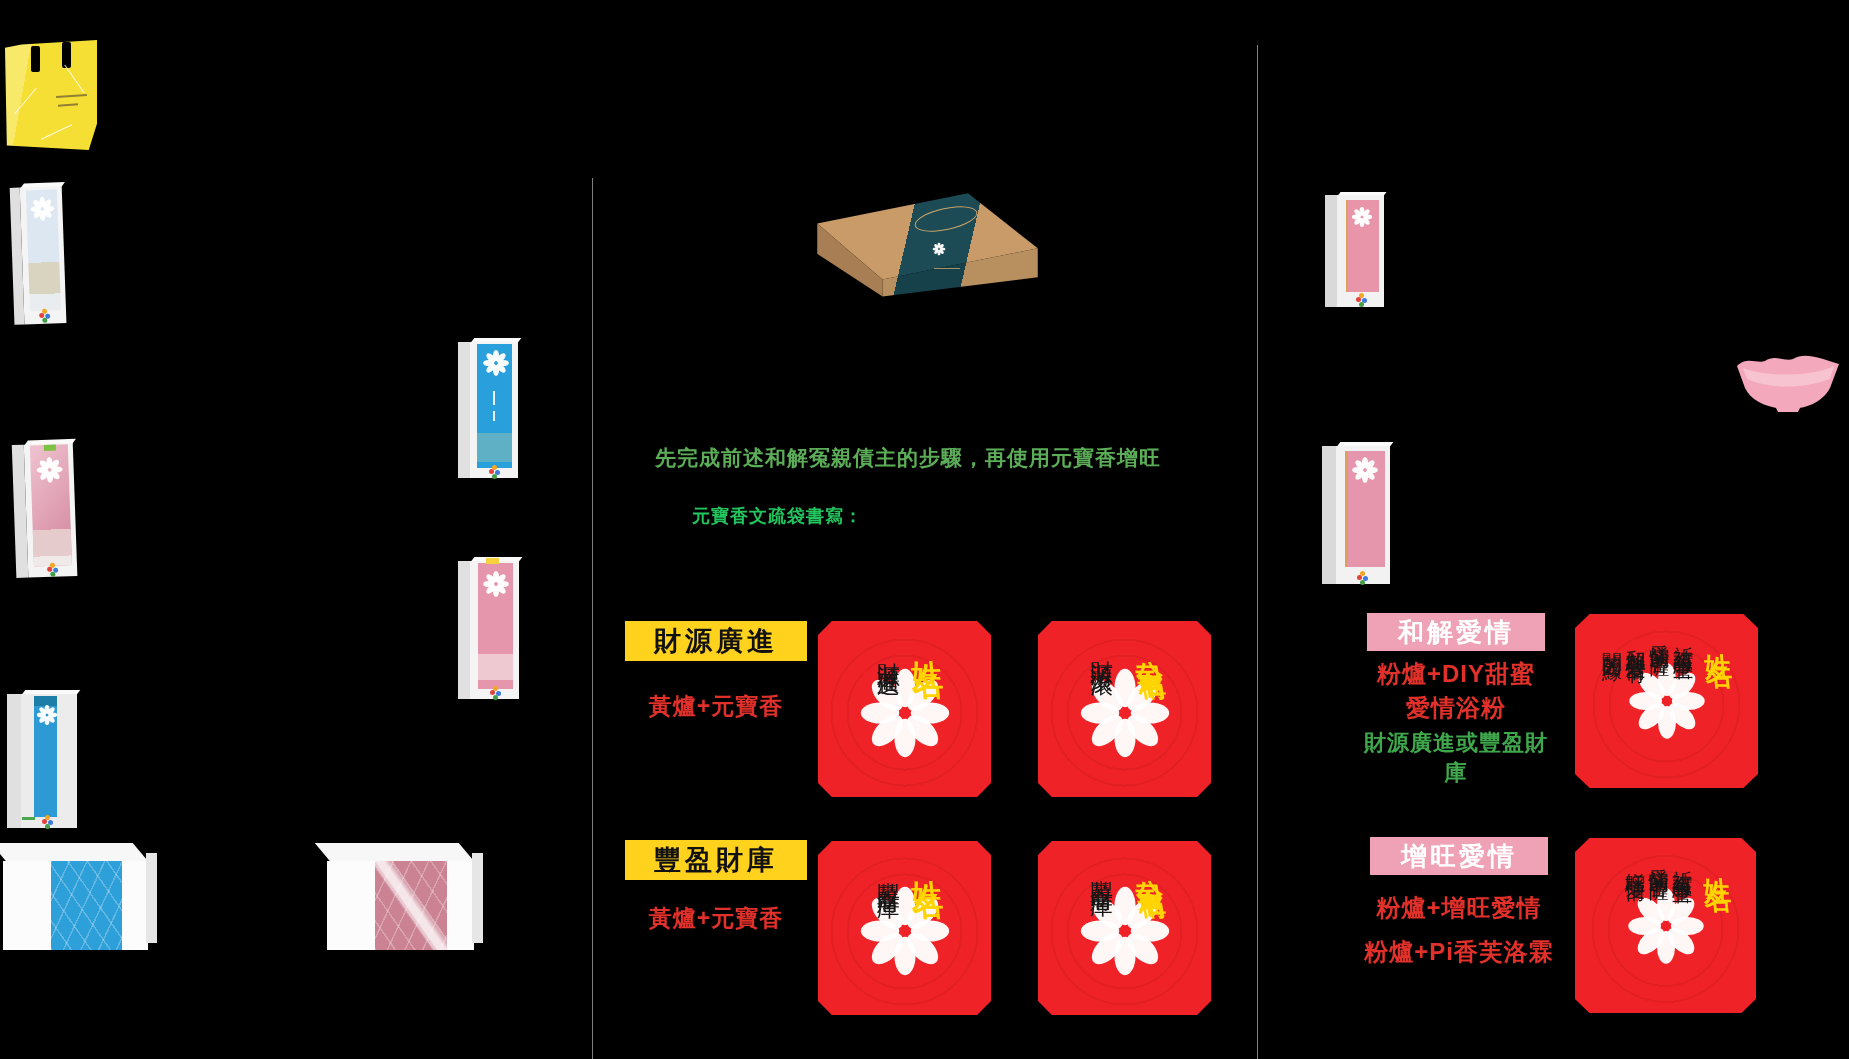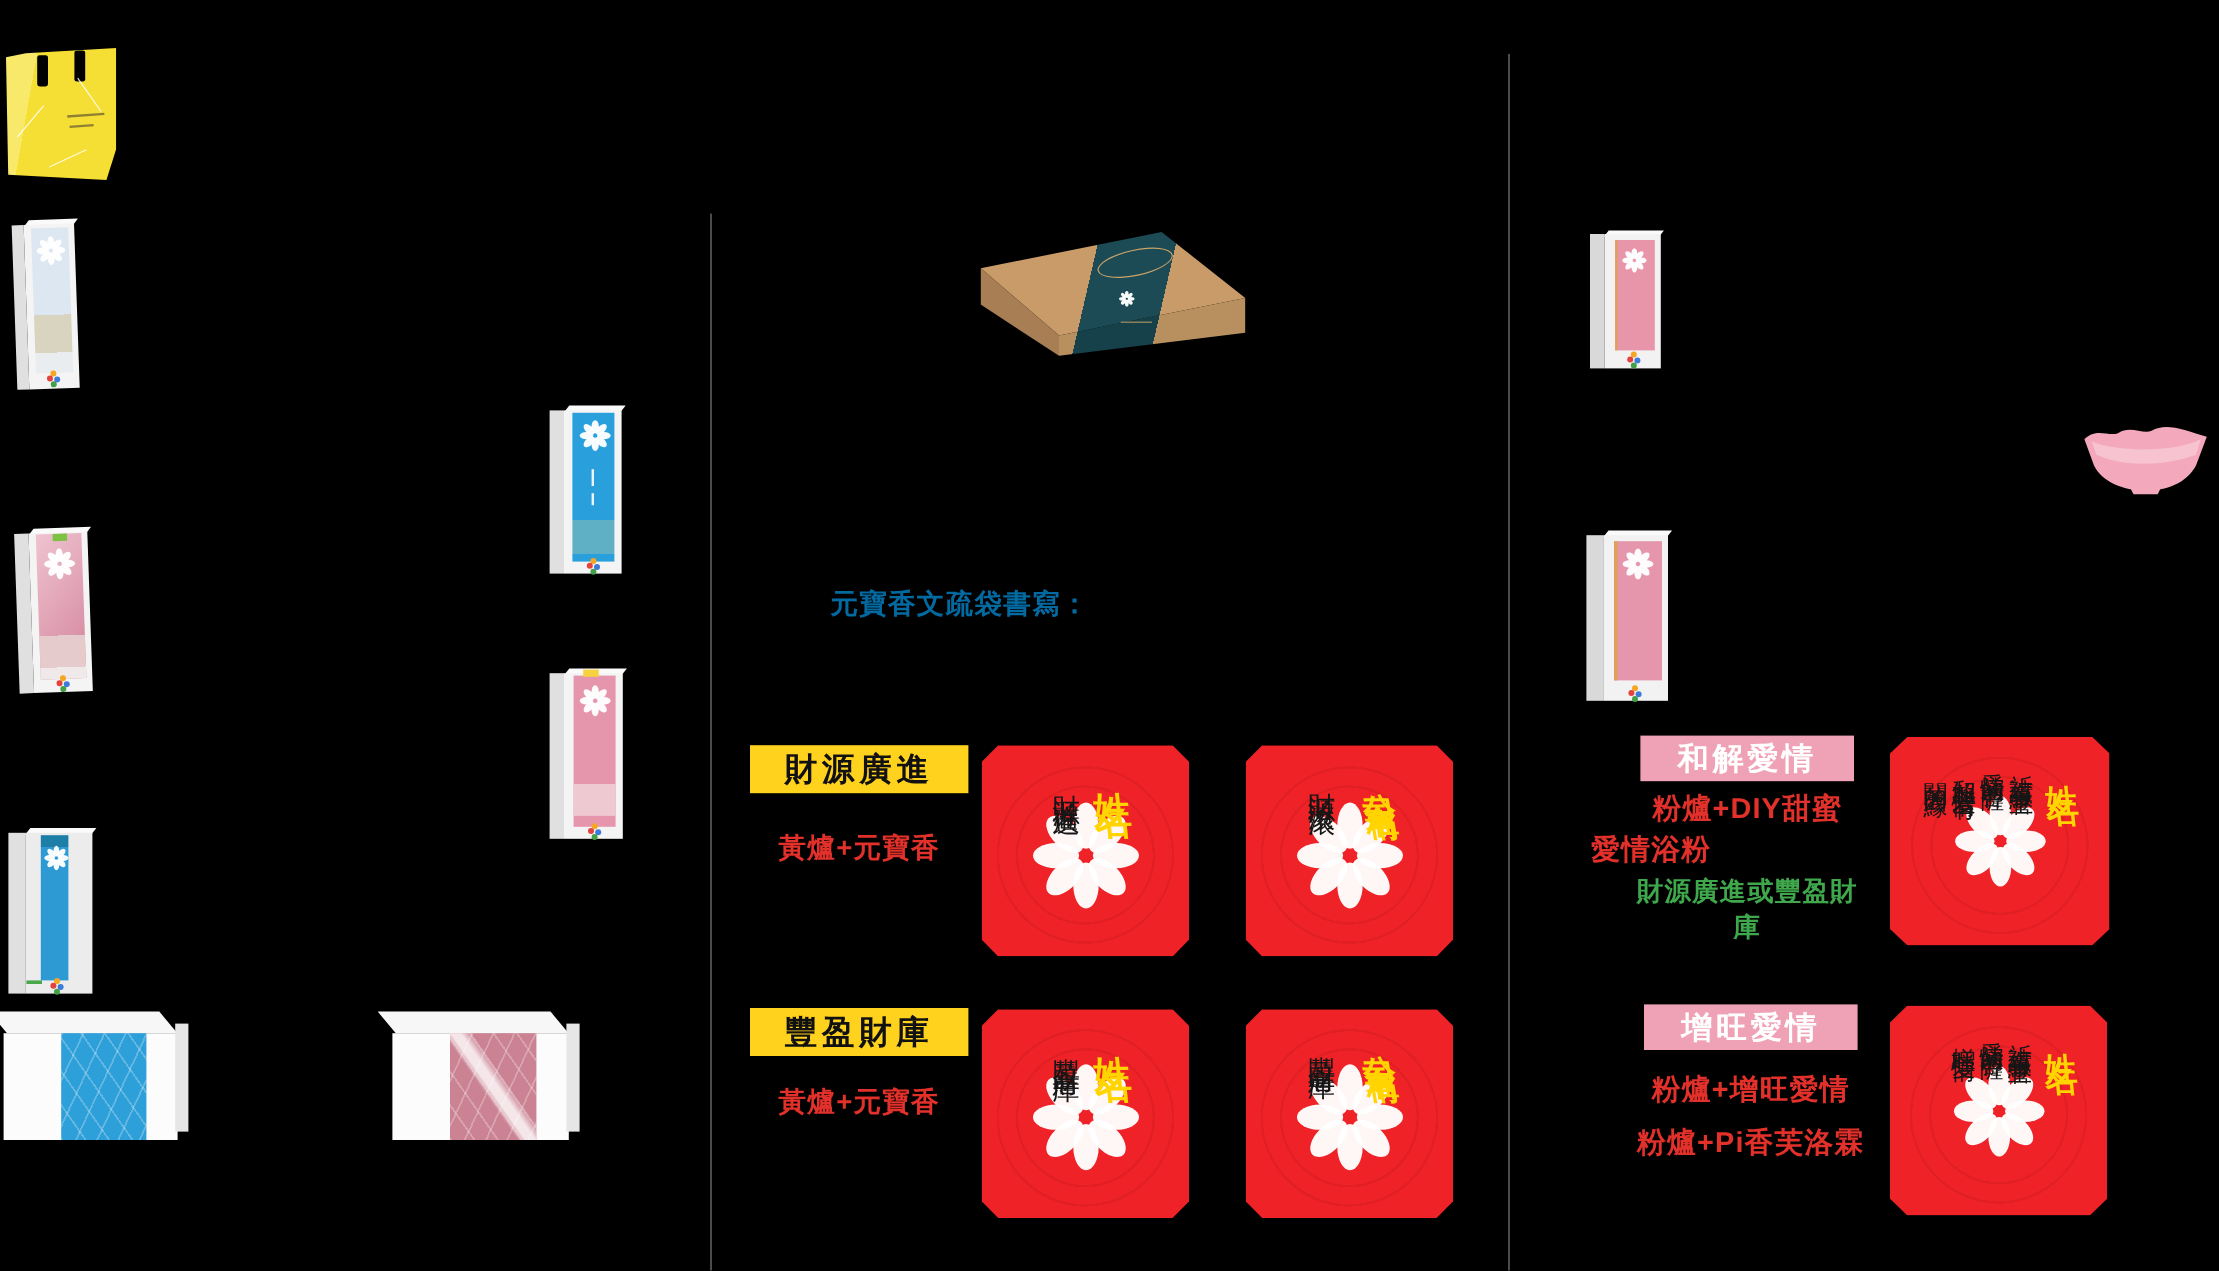--- a/index.html
+++ b/index.html
@@ -5,21 +5,21 @@
   html,body{margin:0;padding:0;background:#000;}
   .stage{position:relative;width:1849px;height:1059px;background:#000;overflow:hidden;
          font-family:"Liberation Sans",sans-serif;}
   .abs{position:absolute;}
 
   
   .divider{position:absolute;width:1px;background:#7f7f7f;}
 
   
   .t-intro{left:655px;top:444px;font-size:21px;font-weight:bold;color:#5CAD58;letter-spacing:1px;}
-  .t-bluetitle{left:692px;top:488px;font-size:23px;font-weight:bold;color:#0369a1;letter-spacing:1px;}
+  .t-bluetitle{left:692px;top:504px;font-size:18px;font-weight:bold;color:#22c55e;letter-spacing:1px;}
   .t-line3{left:692px;top:522px;font-size:21px;font-weight:bold;letter-spacing:1px;}
   .c-blue{color:#2E9AD0;} .c-purple{color:#7473BF;}
 
   .ylabel{width:182px;height:40px;background:#FFD21E;color:#111;font-size:27px;font-weight:bold;
           text-align:center;line-height:40px;letter-spacing:4px;}
   .plabel{width:178px;height:38px;background:#EFA2B6;color:#fff;font-size:26px;font-weight:bold;
           text-align:center;line-height:38px;letter-spacing:3px;}
   .rtext{color:#E2302A;font-weight:bold;font-size:23px;text-align:center;letter-spacing:1px;}
   .rtext2{color:#E2302A;font-weight:bold;font-size:24px;text-align:center;letter-spacing:1px;}
   .gnote{color:#3FA84C;font-weight:bold;font-size:22px;text-align:center;letter-spacing:1px;}
@@ -252,20 +252,21 @@
             <ellipse cx="50" cy="24" rx="11" ry="20" transform="rotate(135 50 50)"></ellipse>
             <ellipse cx="50" cy="24" rx="11" ry="20" transform="rotate(180 50 50)"></ellipse>
             <ellipse cx="50" cy="24" rx="11" ry="20" transform="rotate(225 50 50)"></ellipse>
             <ellipse cx="50" cy="24" rx="11" ry="20" transform="rotate(270 50 50)"></ellipse>
             <ellipse cx="50" cy="24" rx="11" ry="20" transform="rotate(315 50 50)"></ellipse>
           </g>
         </svg></div>
     <div class="gline"></div>
   </div>
 
+  <div class="abs t-intro">先完成前述和解冤親債主的步驟，再使用元寶香增旺</div>
   <div class="abs t-bluetitle">元寶香文疏袋書寫：</div>
 
   <div class="abs ylabel" style="left:625px;top:621px;">財源廣進</div>
   <div class="abs rtext" style="left:625px;top:691px;width:182px;">黃爐+元寶香</div>
 
   <div class="sq sqA" style="left:818px;top:621px;width:173px;height:176px;">
     <div class="fl flower"><svg viewBox="0 0 100 100" width="100%" height="100%" xmlns="http://www.w3.org/2000/svg">
           <g fill="#ffffff" fill-opacity="0.96">
             <ellipse cx="50" cy="24" rx="11" ry="20" transform="rotate(0 50 50)"></ellipse>
             <ellipse cx="50" cy="24" rx="11" ry="20" transform="rotate(45 50 50)"></ellipse>
@@ -378,21 +379,21 @@
             <ellipse cx="50" cy="24" rx="11" ry="20" transform="rotate(225 50 50)"></ellipse>
             <ellipse cx="50" cy="24" rx="11" ry="20" transform="rotate(270 50 50)"></ellipse>
             <ellipse cx="50" cy="24" rx="11" ry="20" transform="rotate(315 50 50)"></ellipse>
           </g>
         </svg></div>
     <div class="dots" style="left:52%;bottom:3%;"></div>
   </div>
 
   <div class="abs plabel" style="left:1367px;top:613px;">和解愛情</div>
   <div class="abs rtext2" style="left:1360px;top:658px;width:192px;">粉爐+DIY甜蜜</div>
-  <div class="abs rtext2" style="left:1280px;top:692px;width:192px;">愛情浴粉</div>
+  <div class="abs rtext2" style="left:1360px;top:692px;width:192px;">愛情浴粉</div>
   <div class="abs gnote" style="left:1360px;top:728px;width:192px;">財源廣進或豐盈財庫</div>
 
   <div class="sq sqB" style="left:1575px;top:614px;width:183px;height:174px;">
     <div class="fl flower"><svg viewBox="0 0 100 100" width="100%" height="100%" xmlns="http://www.w3.org/2000/svg">
           <g fill="#ffffff" fill-opacity="0.96">
             <ellipse cx="50" cy="24" rx="11" ry="20" transform="rotate(0 50 50)"></ellipse>
             <ellipse cx="50" cy="24" rx="11" ry="20" transform="rotate(45 50 50)"></ellipse>
             <ellipse cx="50" cy="24" rx="11" ry="20" transform="rotate(90 50 50)"></ellipse>
             <ellipse cx="50" cy="24" rx="11" ry="20" transform="rotate(135 50 50)"></ellipse>
             <ellipse cx="50" cy="24" rx="11" ry="20" transform="rotate(180 50 50)"></ellipse>

